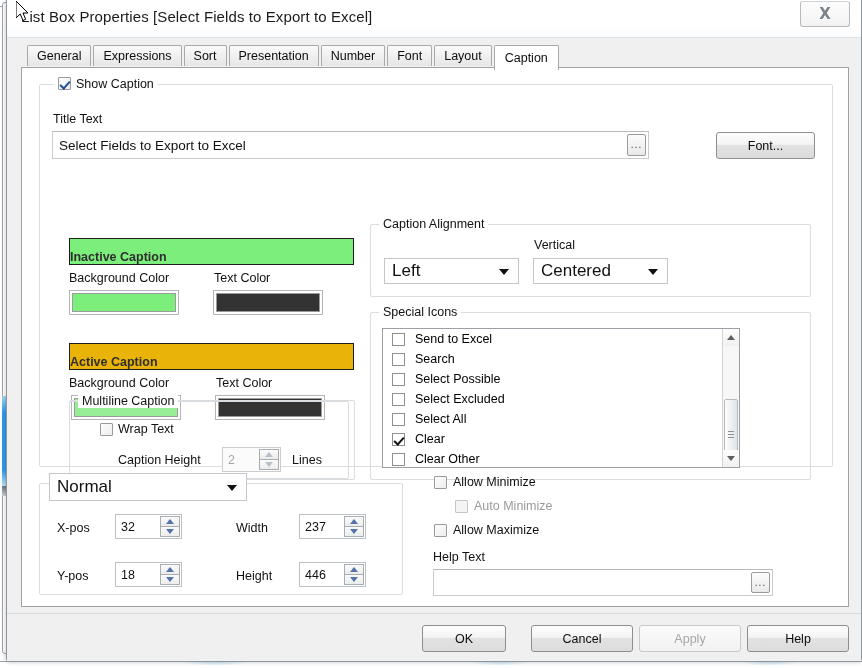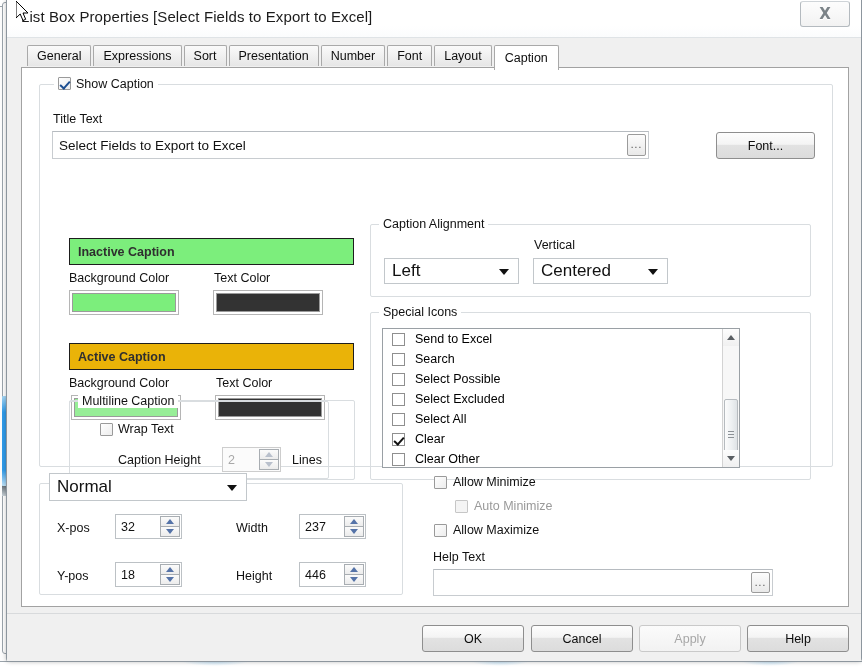--- a/index.html
+++ b/index.html
@@ -188,22 +188,21 @@
     color: #a7a7a7;
     border-color: #c9c9c9;
     background: linear-gradient(to bottom,#fbfbfb,#f2f2f2);
     cursor: default;
   }
 
   
   .caption-preview {
     position: absolute;
     border: 1px solid #1d1d1d;
-    display: flex; align-items: center;
-    padding-left: 8px;
+    display: flex; align-items: flex-end;
     font-size: 12.5px;
     font-weight: bold;
     color: #2f2f2f;
   }
   
   .swatch {
     position: absolute;
     border: 1px solid #b5b5b5;
     background: #fff;
     padding: 2px;
@@ -413,21 +412,21 @@
       <div class="label" style="left:176px; top:291px;">Text Color</div>
       <div class="swatch" style="left:31px; top:310px; width:110px; height:25px;">
         <i style="background:#97EE97;"></i>
       </div>
       <div class="swatch" style="left:175px; top:310px; width:110px; height:25px;">
         <i style="background:#333333;"></i>
       </div>
 
       <div class="group" style="left:29px; top:315px; width:286px; height:80px; top:315px;">
       </div>
-      <div class="group" style="left:29px; top:316px; width:260px; height:78px; border-color:#d9dde0;">
+      <div class="group" style="left:29px; top:316px; width:280px; height:78px; border-color:#d9dde0;">
         <div class="legend">Multiline Caption</div>
         <span class="cb" style="left:30px; top:21px;"></span>
         <div class="label" style="left:48px; top:20px;">Wrap Text</div>
         <div class="label" style="left:48px; top:51px;">Caption Height</div>
         <div class="spin disabled" style="left:152px; top:45px; width:59px;">
           <span>2</span>
           <span class="spin-btns">
             <span class="sb">
                 <i class="up"></i>
               </span>
@@ -572,21 +571,21 @@
 
     <div class="label" style="left:411px; top:482px;">Help Text</div>
     <div class="textinput" style="left:411px; top:501px; width:340px; height:27px;">
       <span></span>
       <span class="ellipsis-btn">...</span>
     </div>
 
   </div>
 
   <div id="buttonbar">
-    <div class="btn" style="left:415px; top:11px; width:102px; height:27px;">OK</div>
+    <div class="btn" style="left:415px; top:11px; width:84px; height:27px;">OK</div>
     <div class="btn" style="left:524px; top:11px; width:102px; height:27px;">Cancel</div>
     <div class="btn disabled" style="left:632px; top:11px; width:102px; height:27px;">Apply</div>
     <div class="btn" style="left:740px; top:11px; width:102px; height:27px;">Help</div>
   </div>
 
 </div>
 
 <svg id="cursor" width="16" height="24" viewBox="0 0 16 24">
   <polygon points="0,0 0,17 4.2,13 7,19.5 9.7,18.3 7,12 12,12" fill="#ffffff" stroke="#000000" stroke-width="1"></polygon>
 </svg>

